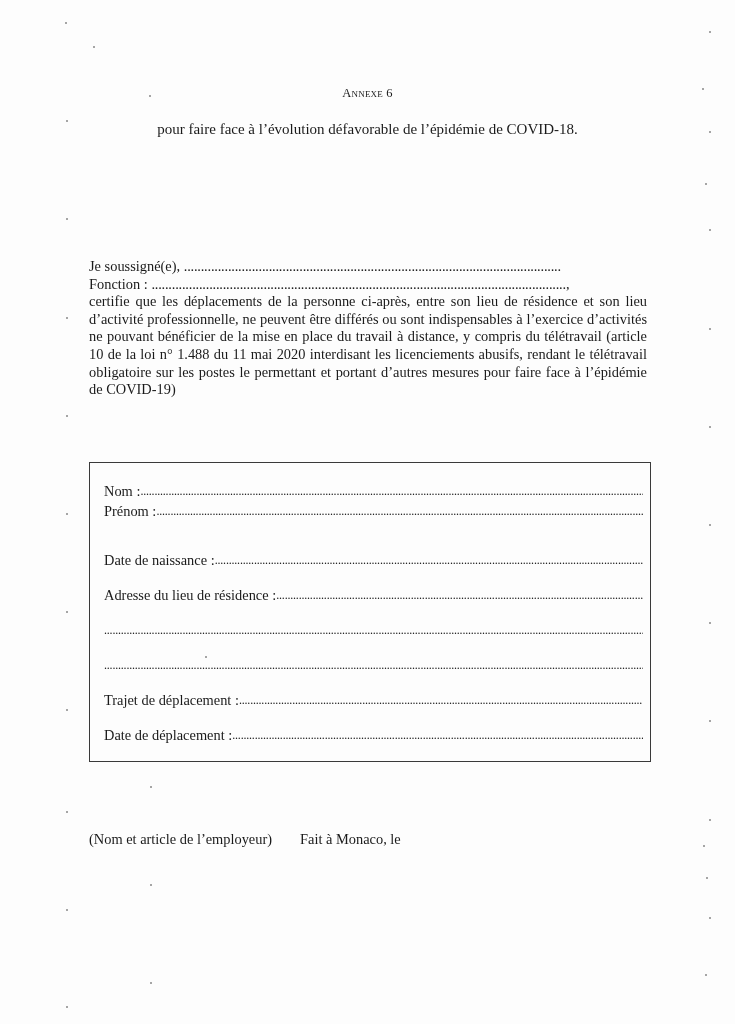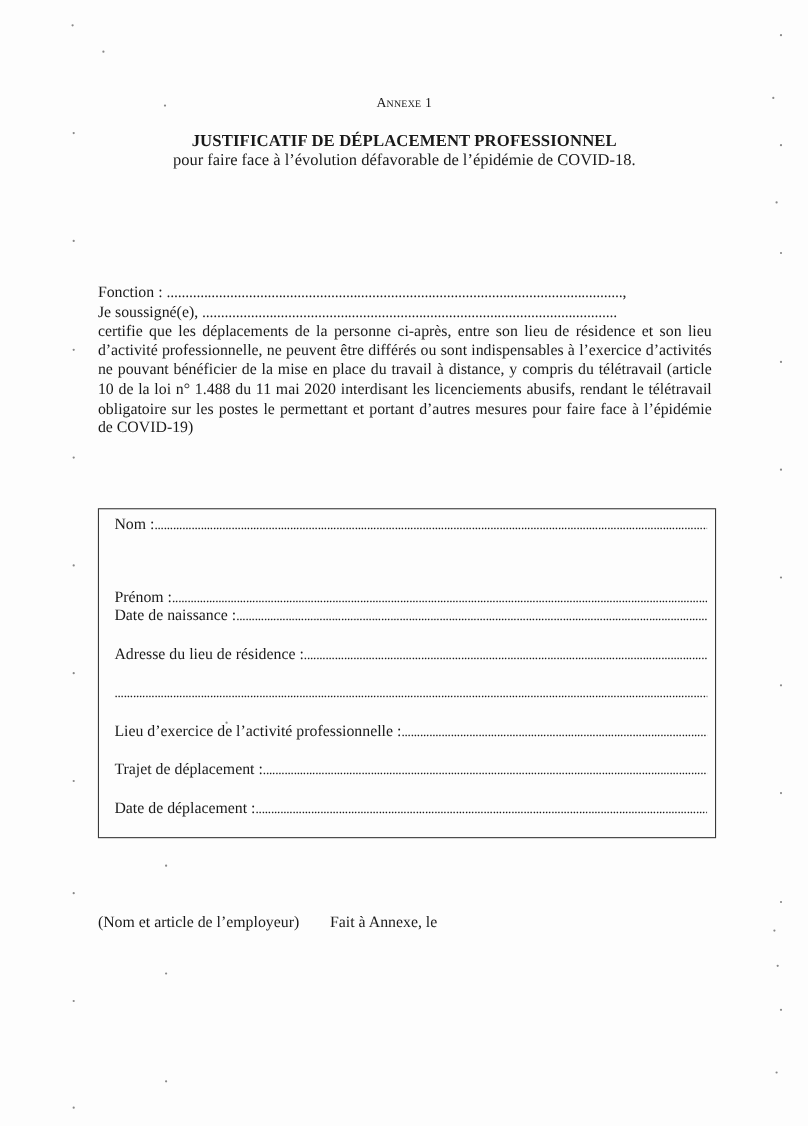--- a/index.html
+++ b/index.html
@@ -117,73 +117,71 @@
       background: #555;
       border-radius: 1px;
       opacity: 0.7;
     }
   </style>
 </head>
 <body>
 
 <div class="page">
 
-  <div class="annexe">Annexe 1</div>
+  <div class="annexe">Annexe 6</div>
 
   <div class="title-block">
-    <span class="main-title">JUSTIFICATIF DE DÉPLACEMENT PROFESSIONNEL</span>
     <span class="sub">pour faire face à l’évolution défavorable de l’épidémie de COVID-18.</span>
   </div>
 
   <div class="decl">
+    <span class="line">
+      <span>Je soussigné(e), </span><span class="dots">...............................................................................................................</span>
+    </span>
     <span class="line">
       <span>Fonction : </span><span class="dots">..........................................................................................................................</span><span>,</span>
     </span>
-    <span class="line">
-      <span>Je soussigné(e), </span><span class="dots">...............................................................................................................</span>
-    </span>
     <span class="para">certifie que les déplacements de la personne ci-après, entre son lieu de résidence et son lieu d’activité professionnelle, ne peuvent être différés ou sont indispensables à l’exercice d’activités ne pouvant bénéficier de la mise en place du travail à distance, y compris du télétravail (article 10 de la loi n° 1.488 du 11 mai 2020 interdisant les licenciements abusifs, rendant le télétravail obligatoire sur les postes le permettant et portant d’autres mesures pour faire face à l’épidémie de COVID-19)</span>
   </div>
 
   <div class="form-box">
-    <div class="form-row" style="top:6px">
+    <div class="form-row" style="top:20px">
       <span class="lbl">Nom : </span>
       <span class="fill">..............................................................................................................................................................................................................................</span>
     </div>
-    <div class="form-row" style="top:72px">
+    <div class="form-row" style="top:40px">
       <span class="lbl">Prénom :</span>
       <span class="fill">..............................................................................................................................................................................................................................</span>
     </div>
     <div class="form-row" style="top:89px">
       <span class="lbl">Date de naissance : </span>
       <span class="fill">..............................................................................................................................................................................................................................</span>
     </div>
     <div class="form-row" style="top:124px">
       <span class="lbl">Adresse du lieu de résidence :  </span>
       <span class="fill">..............................................................................................................................................................................................................................</span>
     </div>
     <div class="form-row" style="top:159px">
       <span class="fill">..............................................................................................................................................................................................................................</span>
     </div>
     <div class="form-row" style="top:194px">
-      <span class="lbl">Lieu d’exercice de l’activité professionnelle : </span>
       <span class="fill">..............................................................................................................................................................................................................................</span>
     </div>
     <div class="form-row" style="top:229px">
       <span class="lbl">Trajet de déplacement :</span>
       <span class="fill">..............................................................................................................................................................................................................................</span>
     </div>
     <div class="form-row" style="top:264px">
       <span class="lbl">Date de déplacement : </span>
       <span class="fill">..............................................................................................................................................................................................................................</span>
     </div>
   </div>
 
   <div class="footer">
-    <span>(Nom et article de l’employeur)</span><span class="place">Fait à Annexe, le</span>
+    <span>(Nom et article de l’employeur)</span><span class="place">Fait à Monaco, le</span>
   </div>
 
   <span class="speck" style="left:65px;top:22px"></span>
   <span class="speck" style="left:93px;top:46px"></span>
   <span class="speck" style="left:149px;top:95px"></span>
   <span class="speck" style="left:66px;top:120px"></span>
   <span class="speck" style="left:66px;top:218px"></span>
   <span class="speck" style="left:709px;top:31px"></span>
   <span class="speck" style="left:702px;top:88px"></span>
   <span class="speck" style="left:709px;top:131px"></span>

